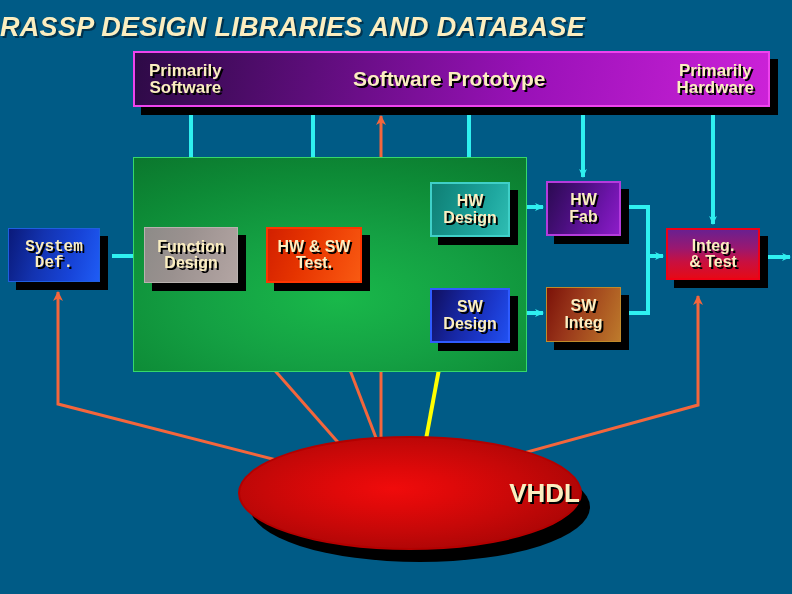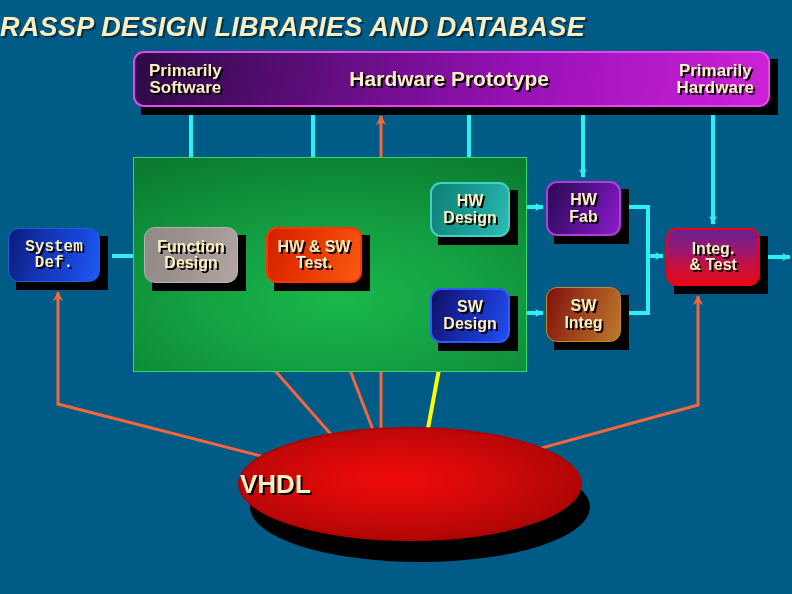--- a/index.html
+++ b/index.html
@@ -29,21 +29,20 @@
   .box .face{
     position:absolute;left:0;top:0;width:100%;height:100%;
     box-sizing:border-box;
     display:flex;flex-direction:column;
     align-items:center;justify-content:center;
     text-align:center;
     color:#fbeec0;
     font-weight:bold;
     line-height:1.02;
     text-shadow:2px 2px 0 #000;
-    border-radius:11px;
   }
   .box .face span{display:block;}
 
   
   #vpbar{left:133px;top:51px;width:637px;height:56px;}
   #vpbar .face{
     border:2px solid #ee44ee;
     background:linear-gradient(100deg,#2d0a46 0%,#5d0d7a 28%,#9a11b8 62%,#cc22d8 100%);
     flex-direction:row;justify-content:space-between;
     padding:0 14px;
@@ -94,38 +93,38 @@
   #b-hwfab{left:546px;top:181px;width:75px;height:55px;}
   #b-hwfab .face{
     border:2px solid #b53bdd;font-size:16px;
     background:linear-gradient(115deg,#2b0a52 0%,#4a0f7e 38%,#6d14aa 70%,#8c1dc8 100%);
   }
   #b-swcode{left:546px;top:287px;width:75px;height:55px;}
   #b-swcode .face{
     border:1px solid #c08a2a;font-size:16px;
     background:linear-gradient(110deg,#7b1208 0%,#98351a 35%,#ad5a22 70%,#bd7a2c 100%);
   }
-  #b-integtest{left:666px;top:228px;width:94px;height:58px;}
+  #b-integtest{left:666px;top:228px;width:94px;height:52px;}
   #b-integtest .face{
     border:2px solid #ef0016;font-size:16px;
     background:linear-gradient(180deg,#6a2090 0%,#9a1870 38%,#c81040 66%,#e40a18 100%);
   }
 
   
   #vhdl-shadow{
     position:absolute;left:250px;top:452px;width:340px;height:110px;
     background:#000;border-radius:50%;
   }
   #vhdl{
-    position:absolute;left:238px;top:427px;width:340px;height:110px;
+    position:absolute;left:238px;top:436px;width:340px;height:110px;
     border-radius:50%;
     border:2px solid #b30000;
     background:radial-gradient(ellipse 92% 92% at 45% 46%,
                #f00b0b 0%,#e00909 18%,#c60808 42%,#a50505 70%,#8d0303 100%);
-    display:flex;align-items:center;justify-content:flex-start;
+    display:flex;align-items:center;justify-content:flex-end;
   }
   #vhdl-label{
     color:#fbeec0;font-weight:bold;font-size:26px;
     text-shadow:2px 2px 0 #000;
   }
 
   #svg-layer{position:absolute;left:0;top:0;width:792px;height:594px;}
 </style>
 </head>
 <body>
@@ -190,21 +189,21 @@
     </g>
   </svg>
 
   <div class="box" id="vpbar">
     <div class="shadow"></div>
     <div class="face">
       <div>
         <span>Primarily</span>
         <span>Software</span>
       </div>
-      <div class="vp-center">Hardware Prototype</div>
+      <div class="vp-center">Software Prototype</div>
       <div>
         <span>Primarily</span>
         <span>Hardware</span>
       </div>
     </div>
   </div>
 
   <div id="codesign"></div>
 
   <div class="box" id="b-sysdef">

